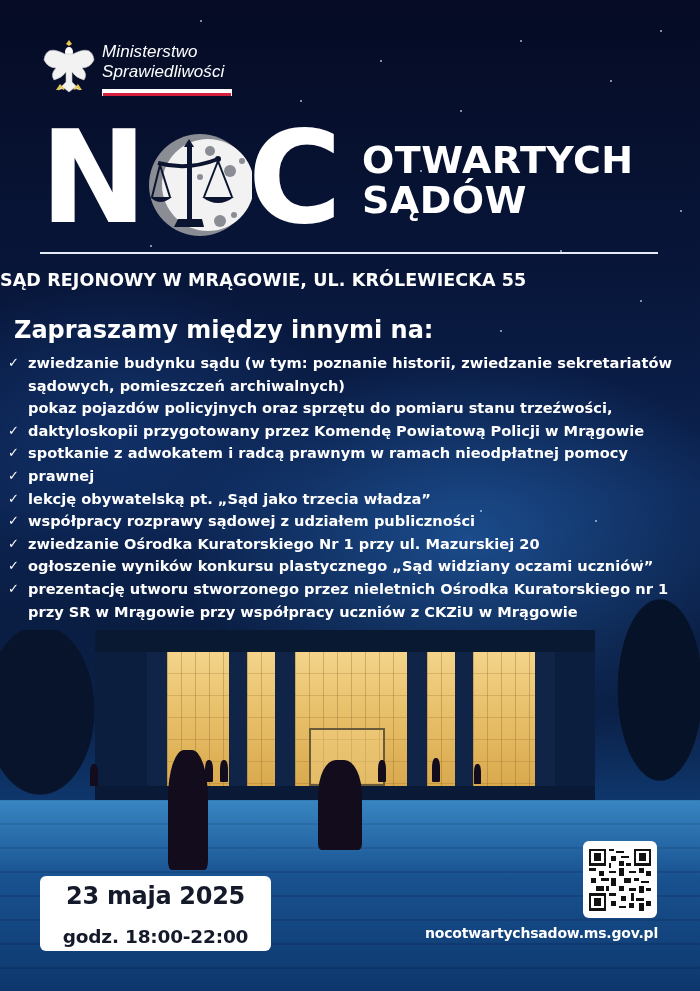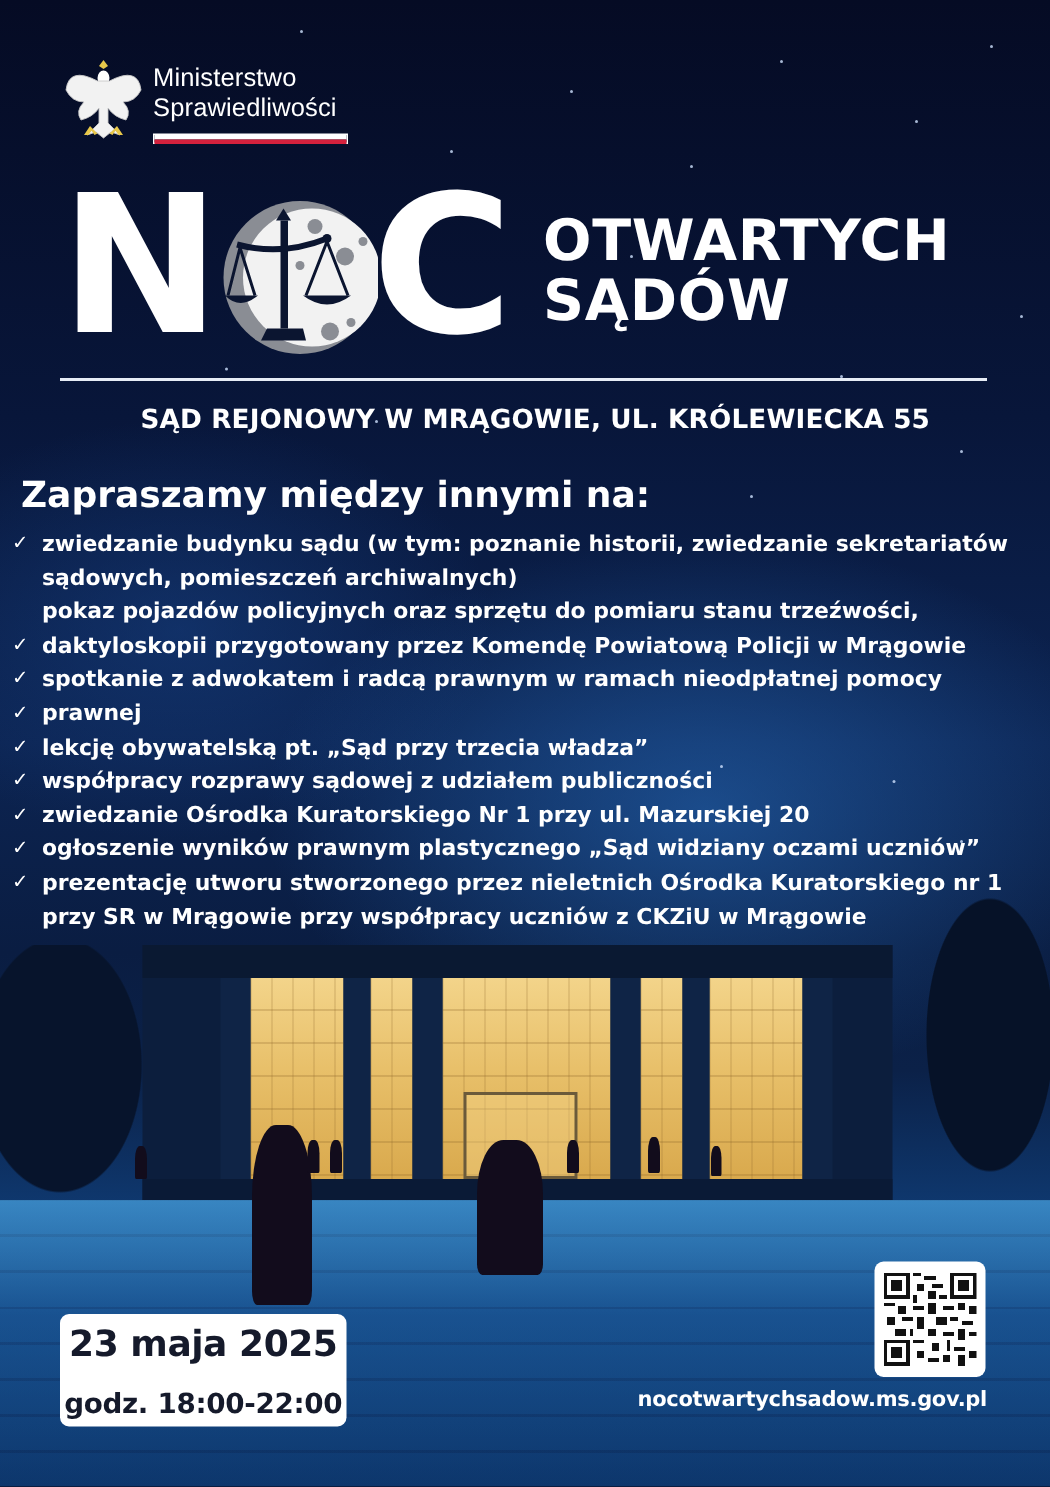--- a/index.html
+++ b/index.html
@@ -13,38 +13,38 @@
       radial-gradient(ellipse 300px 200px at 120px 420px, rgba(25,70,140,0.45), rgba(0,0,0,0) 70%),
       linear-gradient(180deg, #050b24 0%, #08163a 28%, #0c2452 50%, #0a1d42 64%, #0b2148 72%, #0f3a72 82%, #0d3467 100%);
   }
   .stars { position:absolute; inset:0; pointer-events:none; }
   .star { position:absolute; width:2px; height:2px; border-radius:50%; background:#cfe2ff; opacity:0.8; }
 
   
   .ministry { position:absolute; left:42px; top:38px; display:flex; align-items:flex-start; }
   .eagle { width:54px; height:58px; }
   .ministry-text { margin-left:6px; margin-top:4px; }
-  .ministry-line { font-family:"Liberation Sans", sans-serif; font-size:17px; line-height:20px; color:#fff; letter-spacing:0.1px; }
+  .ministry-line { font-family:"Liberation Sans", sans-serif; font-size:17px; line-height:20px; color:#fff; letter-spacing:0.1px;font-style:italic; }
   .flag { margin-top:7px; width:130px; height:7px; border:1px solid #fff; }
   .flag .w { height:3px; background:#fff; }
   .flag .r { height:3px; background:#d4213d; }
 
   
   .title-row { position:absolute; left:40px; top:128px; height:110px; width:620px; }
   .big-n, .big-c {
     position:absolute; top:-14px; font-family:"DejaVu Sans", sans-serif; font-weight:bold;
     font-size:128px; line-height:128px; color:#fff; letter-spacing:-2px;
   }
   .big-n { left:0; }
   .big-c { left:208px; }
   .moon { position:absolute; left:108px; top:5px; width:104px; height:104px; }
   .subtitle { position:absolute; left:322px; top:12px; font-family:"DejaVu Sans", sans-serif; font-weight:bold; font-size:38px; line-height:40px; color:#fff; letter-spacing:0.5px; }
   .title-divider { position:absolute; left:40px; top:252px; width:618px; height:2px; background:#e6ecf5; }
 
-  .court { position:absolute; left:0; top:270px; width:620px; text-align:right; font-weight:bold; font-size:17.5px; letter-spacing:0.1px; color:#fff;padding-left:43px; }
+  .court { position:absolute; left:0; top:270px; width:620px; text-align:left; font-weight:bold; font-size:17.5px; letter-spacing:0.1px; color:#fff; }
 
   .invite { position:absolute; left:14px; top:316px; font-size:24px; font-weight:bold; color:#fff; }
 
   .list { position:absolute; left:8px; top:352px; width:680px; list-style:none; }
   .list li { position:relative; padding-left:20px; font-size:14.6px; font-weight:bold; line-height:22.6px; color:#fff; }
   .list li .check { position:absolute; left:0; top:0; font-size:13px; color:#fff; }
   .list li.cont { padding-left:20px; }
 
   
   .scene { position:absolute; left:0; top:630px; width:700px; height:361px; }
@@ -64,21 +64,21 @@
   .steps { position:absolute; left:0; top:156px; width:100%; height:14px; background:#0a1a36; }
   .plaza { position:absolute; left:0; top:170px; width:700px; height:191px;
     background:
       linear-gradient(180deg, rgba(80,170,230,0.55) 0%, rgba(30,90,160,0.35) 40%, rgba(10,40,90,0.25) 100%),
       repeating-linear-gradient(0deg, rgba(0,0,0,0) 0 22px, rgba(10,30,70,0.35) 22px 24px),
       linear-gradient(180deg,#1b5a96,#0e3b72);
   }
   .person { position:absolute; background:#120c1c; border-radius:40% 40% 8% 8%; }
 
   
-  .date-box { position:absolute; left:40px; top:876px; width:191px; height:75px; background:#fff; border-radius:6px; text-align:center; color:#151a2b; }
+  .date-box { position:absolute; left:40px; top:876px; width:231px; height:75px; background:#fff; border-radius:6px; text-align:center; color:#151a2b; }
   .date-main { font-weight:bold; font-size:24px; margin-top:6px; letter-spacing:-0.3px; }
   .date-time { font-weight:bold; font-size:18.5px; margin-top:16px; letter-spacing:-0.2px; }
 
   
   .qr { position:absolute; left:583px; top:841px; width:74px; height:77px; background:#fff; border-radius:6px; padding:6px; }
   .qr svg { width:62px; height:65px; display:block; }
   .url { position:absolute; right:42px; top:925px; font-weight:bold; font-size:14px; color:#fff; letter-spacing:-0.2px; }
 </style>
 </head>
 <body>
@@ -156,24 +156,24 @@
 
   <div class="invite">Zapraszamy między innymi na:</div>
 
   <ul class="list">
     <li><span class="check">✓</span><span>zwiedzanie budynku sądu (w tym: poznanie historii, zwiedzanie sekretariatów</span></li>
     <li class="cont"><span>sądowych, pomieszczeń archiwalnych)</span></li>
     <li class="cont"><span>pokaz pojazdów policyjnych oraz sprzętu do pomiaru stanu trzeźwości,</span></li>
     <li><span class="check">✓</span><span>daktyloskopii przygotowany przez Komendę Powiatową Policji w Mrągowie</span></li>
     <li><span class="check">✓</span><span>spotkanie z adwokatem i radcą prawnym w ramach nieodpłatnej pomocy</span></li>
     <li><span class="check">✓</span><span>prawnej</span></li>
-    <li><span class="check">✓</span><span>lekcję obywatelską pt. „Sąd przy trzecia władza”</span></li>
+    <li><span class="check">✓</span><span>lekcję obywatelską pt. „Sąd jako trzecia władza”</span></li>
     <li><span class="check">✓</span><span>współpracy rozprawy sądowej z udziałem publiczności</span></li>
     <li><span class="check">✓</span><span>zwiedzanie Ośrodka Kuratorskiego Nr 1  przy ul. Mazurskiej 20</span></li>
-    <li><span class="check">✓</span><span>ogłoszenie wyników prawnym plastycznego „Sąd widziany oczami uczniów”</span></li>
+    <li><span class="check">✓</span><span>ogłoszenie wyników konkursu plastycznego „Sąd widziany oczami uczniów”</span></li>
     <li><span class="check">✓</span><span>prezentację utworu stworzonego przez nieletnich Ośrodka Kuratorskiego nr 1</span></li>
     <li class="cont"><span>przy SR w Mrągowie przy współpracy uczniów z CKZiU w Mrągowie</span></li>
   </ul>
 
   <div class="scene">
     <div class="trees-l"></div>
     <div class="trees-r"></div>
     <div class="building">
       <div class="roof"></div>
       <div class="bay" style="left:72px;width:62px">

